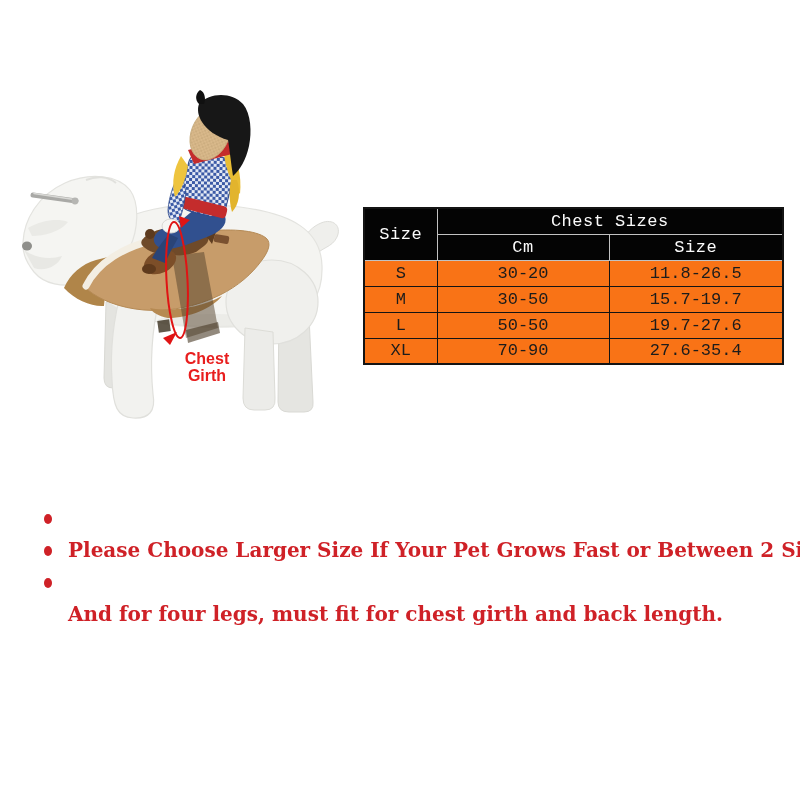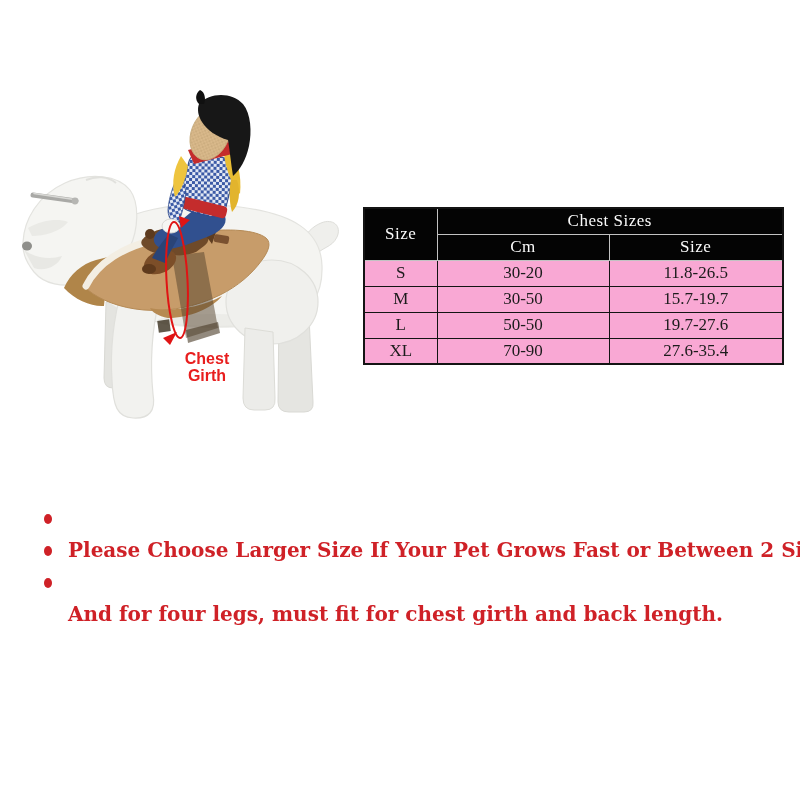--- a/index.html
+++ b/index.html
@@ -12,22 +12,22 @@
   .photo { position:absolute; left:0px; top:80px; width:400px; height:420px; }
   .annot-text {
     font-family:"Liberation Sans", sans-serif;
     font-weight:bold; font-size:16px; fill:#e81e1e;
   }
 
   
   table.size-table {
     position:absolute; left:363px; top:207px; width:419px;
     border-collapse:collapse; table-layout:fixed;
-    font-family:Liberation Serif, serif;
-    color:#1c1c1c; background:#f9a8d4;
+    font-family:Liberation Mono, monospace;
+    color:#1c1c1c; background:#f97316;
     border:2px solid #141414;
   }
   table.size-table th {
     background:#040404; color:#fbfbfb; font-weight:normal;
     border:1px solid #c2c2c2; font-size:17px; letter-spacing:0.5px;
   }
   table.size-table thead tr { height:26px; }
   table.size-table tbody tr { height:26px; }
   table.size-table td {
     border:1px solid #141414; text-align:center; font-size:17px; padding:0;

